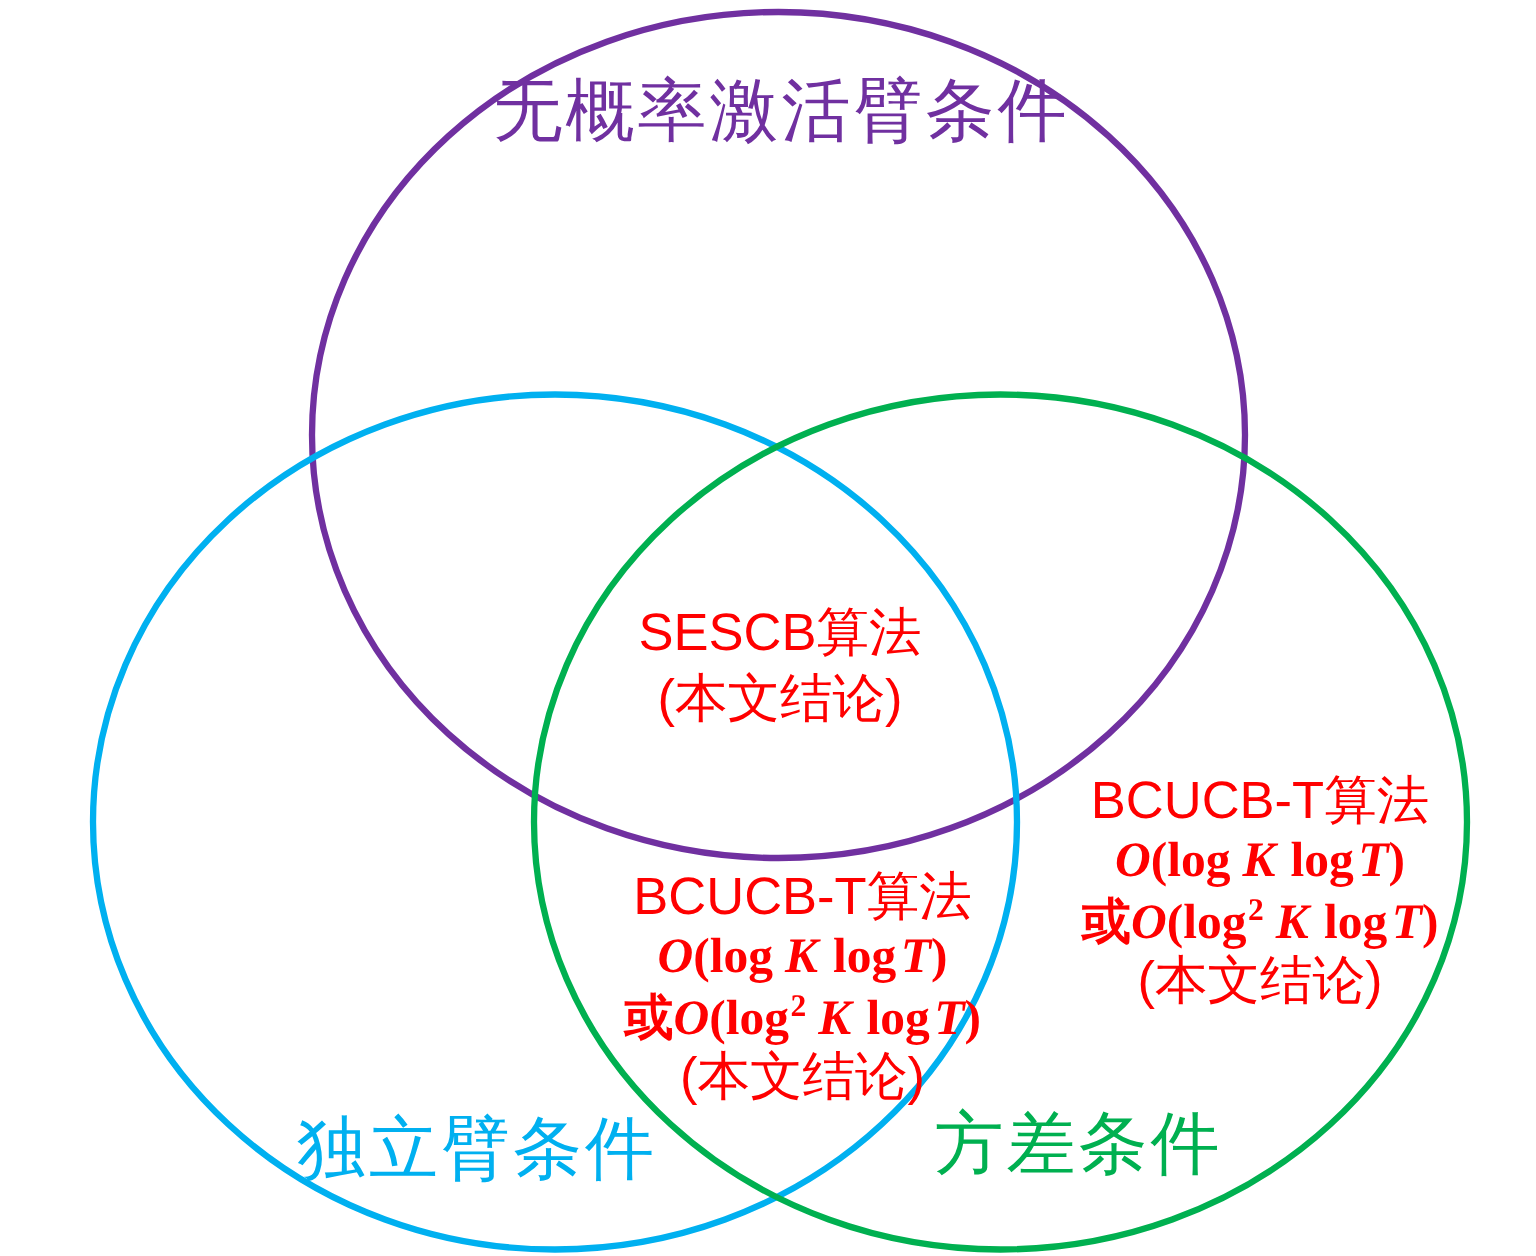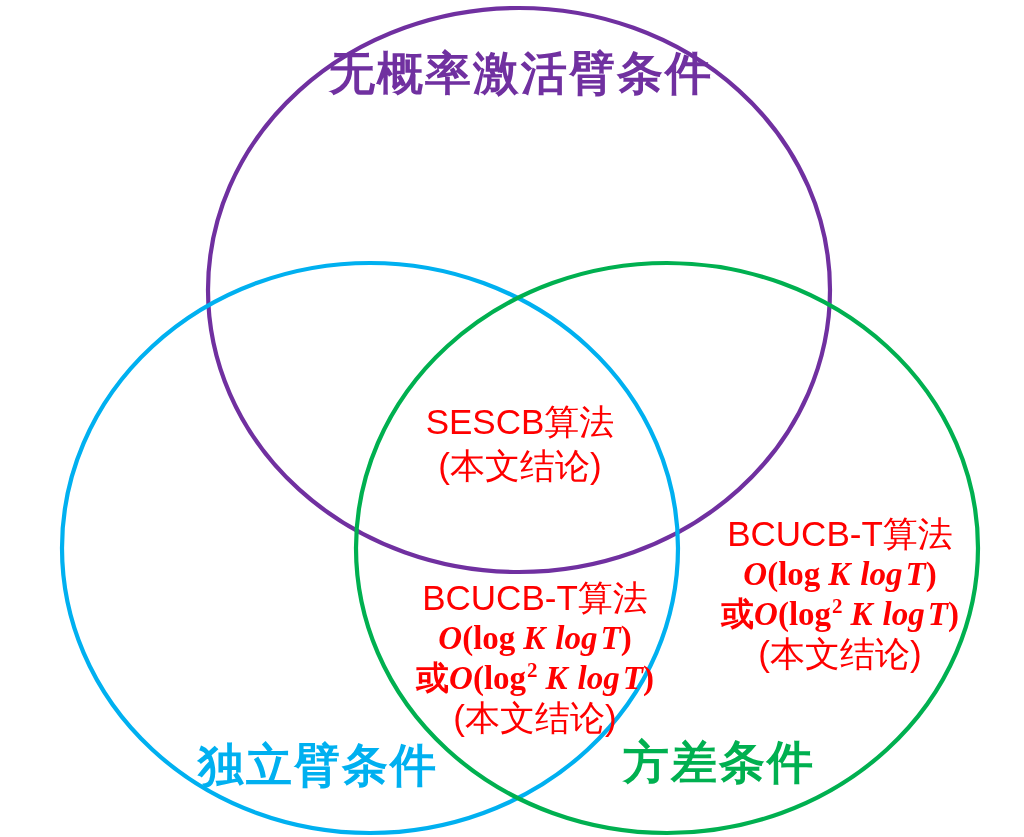--- a/index.html
+++ b/index.html
@@ -11,21 +11,21 @@
     background: #ffffff;
     overflow: hidden;
     font-family: "Liberation Sans", sans-serif;
   }
   #venn-svg { position: absolute; left: 0; top: 0; }
   #venn-svg ellipse { fill: none; stroke-width: 4.2px; }
 
   .set-label {
     position: absolute;
     transform: translate(-50%, -50%);
-    font-weight: bold;
+    font-weight: normal;
     font-size: 46px;
     white-space: nowrap;
     letter-spacing: 2px;
   }
 
   .info-block {
     position: absolute;
     transform: translateX(-50%);
     text-align: center;
     white-space: nowrap;
@@ -39,21 +39,21 @@
   }
   .formula {
     font-family: "Liberation Serif", serif;
     font-weight: bold;
     font-size: 33px;
   }
   .formula .it { font-style: italic; }
   .formula .rm { font-style: normal; }
   .formula .cjk { font-family: "Liberation Sans", sans-serif; font-style: normal; }
   .formula .sp  { margin-left: 8px; }
-  .formula .sp2 { margin-left: 10px; font-style: italic; }
+  .formula .sp2 { margin-left: 10px; }
   .formula .sp3 { margin-left: 3px; }
   .formula .sup {
     font-size: 21px;
     position: relative;
     top: -12px;
     margin-left: 1px;
   }
 
   .sescb-block .line  { height: 44px; line-height: 44px; }
   .bcucb-block .line  { height: 40px; line-height: 40px; text-align: center; }

